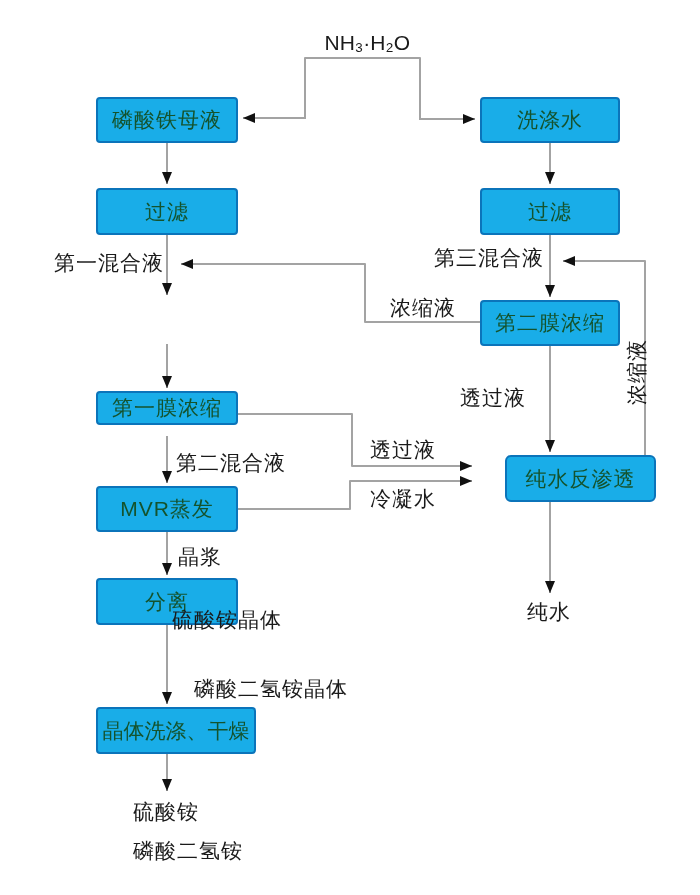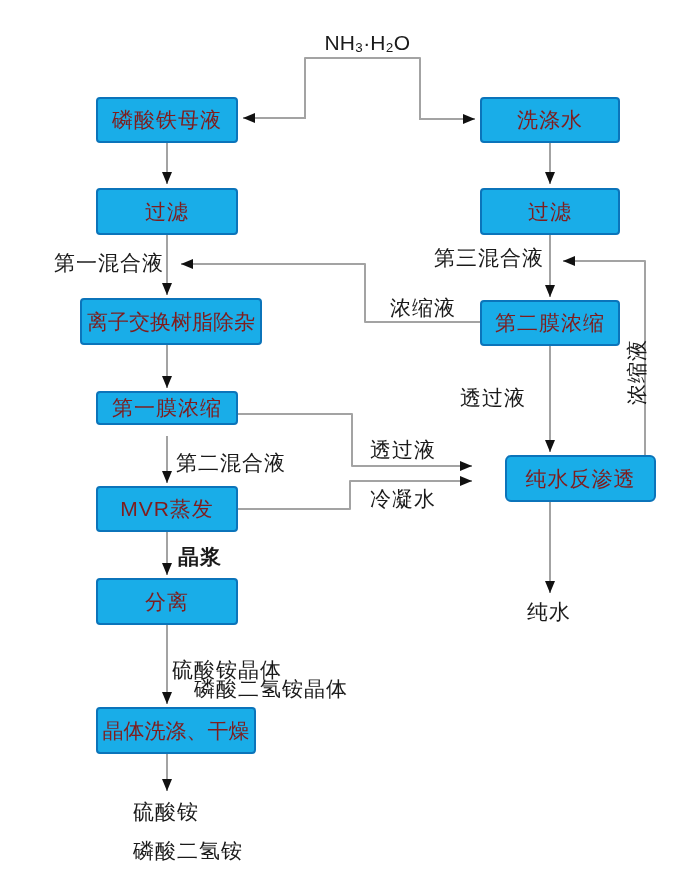--- a/index.html
+++ b/index.html
@@ -6,21 +6,21 @@
   body{
     width:700px;height:895px;background:#ffffff;position:relative;
     font-family:"Liberation Sans","DejaVu Sans",sans-serif;color:#1a1a1a;
     overflow:hidden;
   }
   .stage{position:absolute;left:0;top:0;width:700px;height:895px;}
   svg.lines{position:absolute;left:0;top:0;}
   .node{
     position:absolute;display:flex;align-items:center;justify-content:center;
     background:#19ade8;border:2px solid #0b74ba;border-radius:4px;
-    font-size:21px;color:#7f1d1d;box-sizing:border-box;letter-spacing:1px;
+    font-size:21px;color:#14532d;box-sizing:border-box;letter-spacing:1px;
     white-space:nowrap;
   }
   .lbl{
     position:absolute;font-size:21px;color:#1a1a1a;white-space:nowrap;
     letter-spacing:1px;line-height:24px;
   }
   .lbl.rot{
     transform:rotate(-90deg);transform-origin:center center;text-align:center;
   }
   
@@ -37,22 +37,22 @@
   #n-chunshui   {left:505px; top:455px; width:151px; height:47px;border-radius:6px;}
   
   #l-nh3        {left:318px; top:31px; width:92px; text-align:right; letter-spacing:0;}
   #l-diyi       {left:54px;  top:251px;}
   #l-disan      {left:434px; top:246px;}
   #l-nongsuo-l  {left:390px; top:296px;}
   #l-touguo-r   {left:460px; top:386px;}
   #l-touguo-m   {left:370px; top:438px;}
   #l-lengning   {left:370px; top:487px;}
   #l-dier       {left:176px; top:451px;}
-  #l-jingjiang  {left:178px; top:545px;font-weight:bold;}
-  #l-liusuan-jt {left:172px; top:658px;}
+  #l-jingjiang  {left:178px; top:545px;}
+  #l-liusuan-jt {left:172px; top:608px;}
   #l-linsuan-jt {left:172px; top:677px;margin-left:22px;}
   #l-liusuan    {left:133px; top:800px;}
   #l-linsuan    {left:133px; top:839px;}
   #l-chunshui   {left:527px; top:600px;}
   #l-nongsuo-r  {left:596px; top:360px; width:82px; text-align:center;}
 </style>
 </head>
 <body>
 
 <div class="stage">
@@ -87,21 +87,20 @@
       <path d="M238,414 L352,414 L352,466 L471,466" marker-end="url(#arr)"></path>
 
       <path d="M238,509 L350,509 L350,481 L471,481" marker-end="url(#arr)"></path>
 
       <path d="M620,477 L645,477 L645,261 L564,261" marker-end="url(#arr)"></path>
     </g>
   </svg>
 
   <div class="node" id="n-muye">磷酸铁母液</div>
   <div class="node" id="n-guolv-l">过滤</div>
-  <div class="node" id="n-lizi">离子交换树脂除杂</div>
   <div class="node" id="n-diyimo">第一膜浓缩</div>
   <div class="node" id="n-fenli">分离</div>
   <div class="node" id="n-mvr">MVR蒸发</div>
   <div class="node" id="n-xidishui">洗涤水</div>
   <div class="node" id="n-jingti">晶体洗涤、干燥</div>
   <div class="node" id="n-guolv-r">过滤</div>
   <div class="node" id="n-diermo">第二膜浓缩</div>
   <div class="node" id="n-chunshui">纯水反渗透</div>
 
   <div class="lbl" id="l-nh3">NH₃·H₂O</div>

